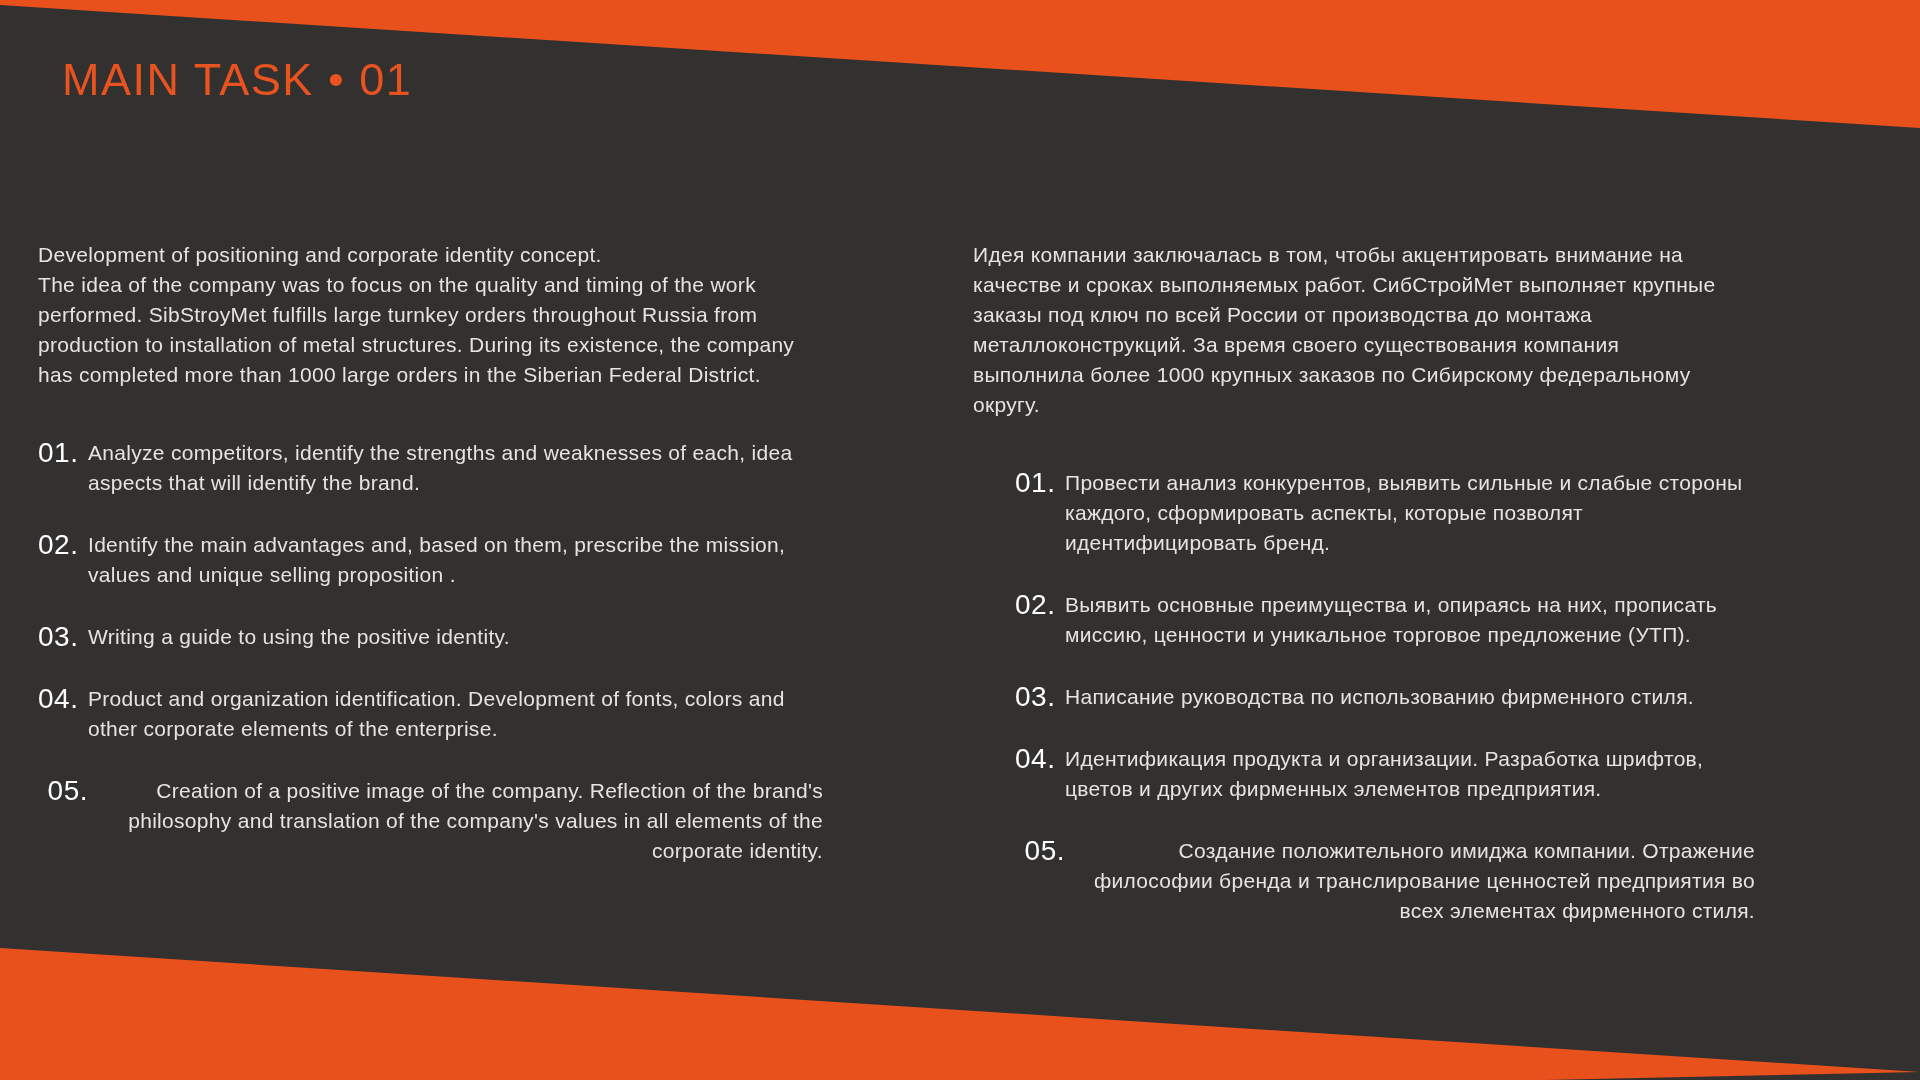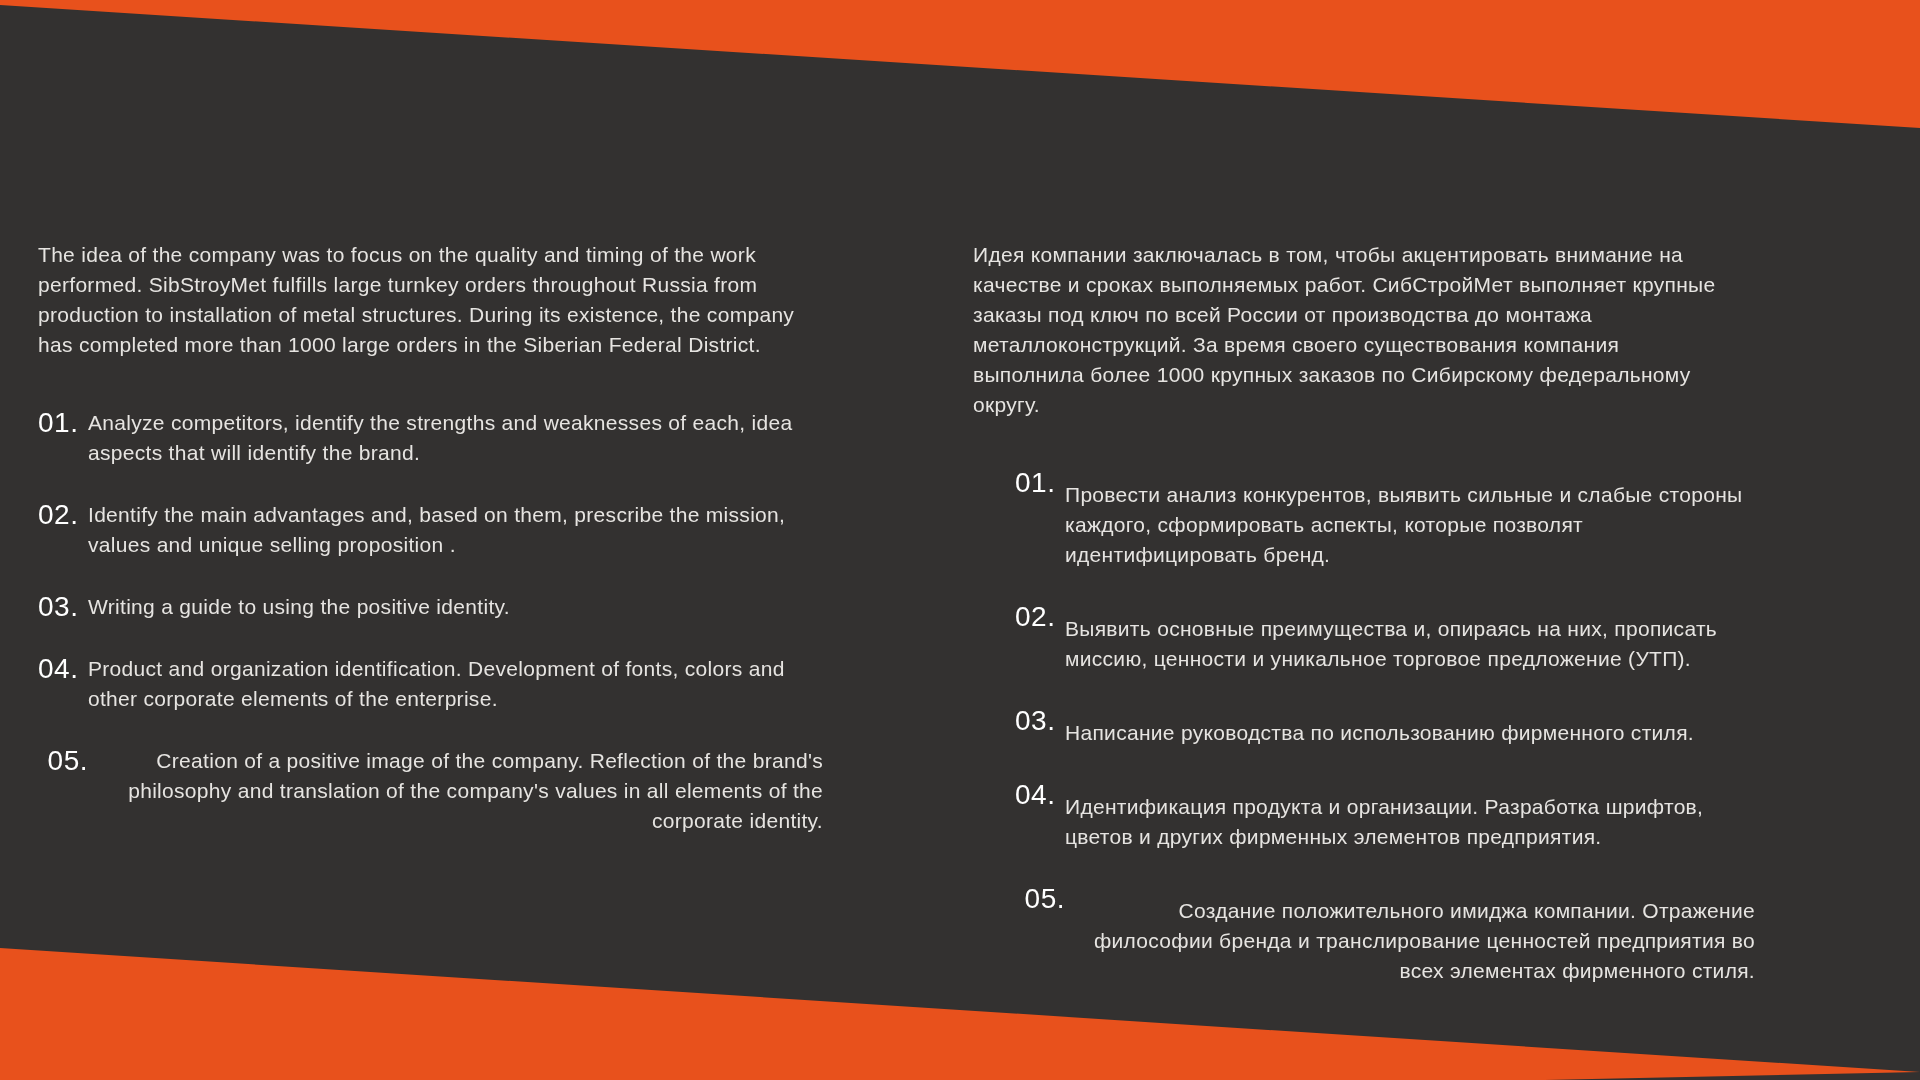--- a/index.html
+++ b/index.html
@@ -34,34 +34,36 @@
     display:flex;align-items:flex-start;
     margin-bottom:32px;
   }
   .task:last-child{margin-bottom:0;text-align:right;}
   .task-num{
     flex:0 0 50px;
     color:#ffffff;
     font-size:28px;line-height:30px;letter-spacing:0.5px;
   }
   .task-text{flex:0 1 auto;width:735px;}
-  .col-right .task-text{width:690px;margin-top:12px;}
+  .col-right .task-text{width:690px;}
 </style>
 </head>
 <body>
 
 <div class="slide">
 
   <svg class="bg-svg" viewBox="0 0 1920 1080" preserveAspectRatio="none">
     <polygon points="0,5 1920,128 1920,1072 0,948" fill="#333130"></polygon>
     <polygon points="1545,1080 1920,1072 1920,1080" fill="#333130"></polygon>
   </svg>
 
+  <div class="title">MAIN TASK • 01</div>
 
   <div class="col col-left">
+    <div class="intro">Development of positioning and corporate identity concept.</div>
     <div class="paragraph">The idea of the company was to focus on the quality and timing of the work performed. SibStroyMet fulfills large turnkey orders throughout Russia from production to installation of metal structures. During its existence, the company has completed more than 1000 large orders in the Siberian Federal District.</div>
     <div class="tasklist">
       <div class="task">
         <div class="task-num">01.</div>
         <div class="task-text">Analyze competitors, identify the strengths and weaknesses of each, idea aspects that will identify the brand.</div>
       </div>
       <div class="task">
         <div class="task-num">02.</div>
         <div class="task-text">Identify the main advantages and, based on them, prescribe the mission, values and unique selling proposition .</div>
       </div>

